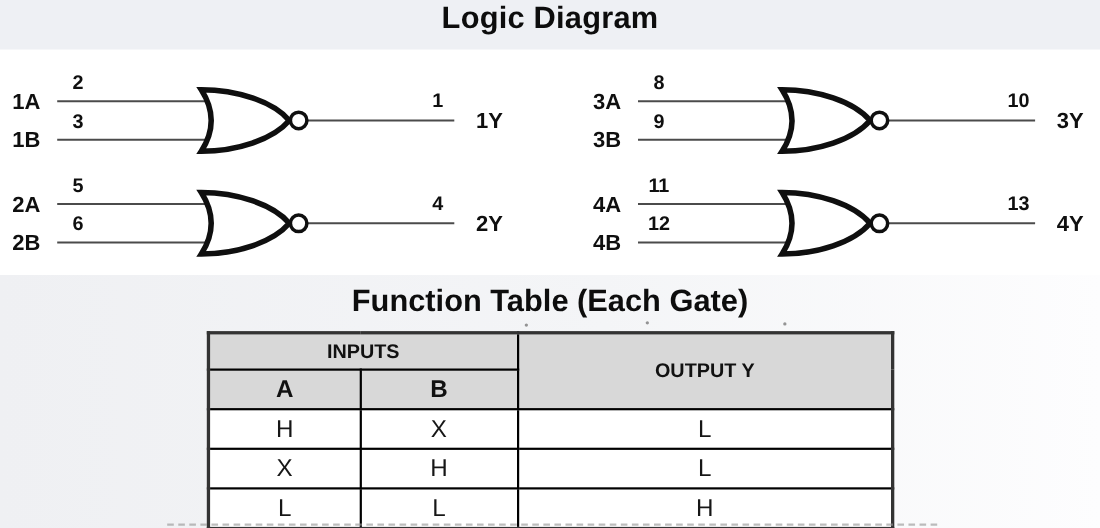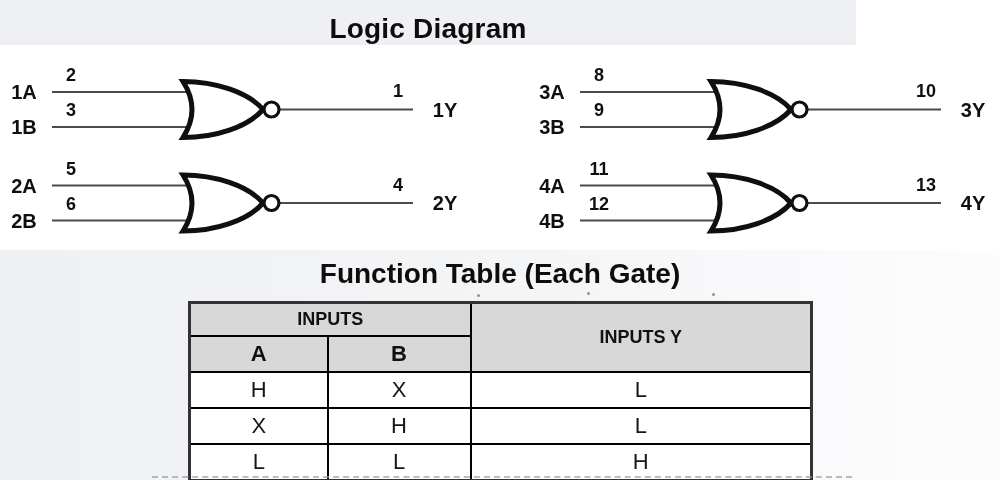--- a/index.html
+++ b/index.html
@@ -2,22 +2,22 @@
 <html><head>
 <meta charset="utf-8">
 <style>
   html,body { margin:0; padding:0; background:#ffffff; }
   .page {
     position:relative; width:1000px; height:480px; overflow:hidden;
     background:#ffffff; font-family:"Liberation Sans", sans-serif; color:#111;
   }
   
   .title-band {
-    position:absolute; left:0; top:0; width:856px; height:45px;
-    background:#eef0f4; display:flex; align-items:flex-end; justify-content:center;
+    position:absolute; left:0; top:0; width:1000px; height:45px;
+    background:#eef0f4; display:flex; align-items:flex-start; justify-content:center;
     z-index:0;
   }
   .title-band h1 {
     margin:0; font-size:28px; font-weight:bold; color:#0d0d0d; letter-spacing:.2px;
   }
   
   svg.diagram { position:absolute; left:0; top:0; z-index:1; }
   .wire   { stroke:#4b4b4b; stroke-width:1.8; fill:none; }
   .gate-body { fill:#ffffff; stroke:#0f0f0f; stroke-width:5; stroke-linejoin:miter; }
   .bubble { fill:#ffffff; stroke:#0f0f0f; stroke-width:3.2; }
@@ -127,21 +127,21 @@
 
     <table class="ftable">
       <colgroup>
         <col style="width:138px">
         <col style="width:143px">
         <col style="width:341px">
       </colgroup>
       <thead>
         <tr>
           <th colspan="2" class="th-group">INPUTS</th>
-          <th rowspan="2" class="th-group">INPUTS Y</th>
+          <th rowspan="2" class="th-group">OUTPUT Y</th>
         </tr>
         <tr>
           <th class="th-col">A</th>
           <th class="th-col">B</th>
         </tr>
       </thead>
       <tbody>
         <tr>
           <td>H</td>
           <td>X</td>

